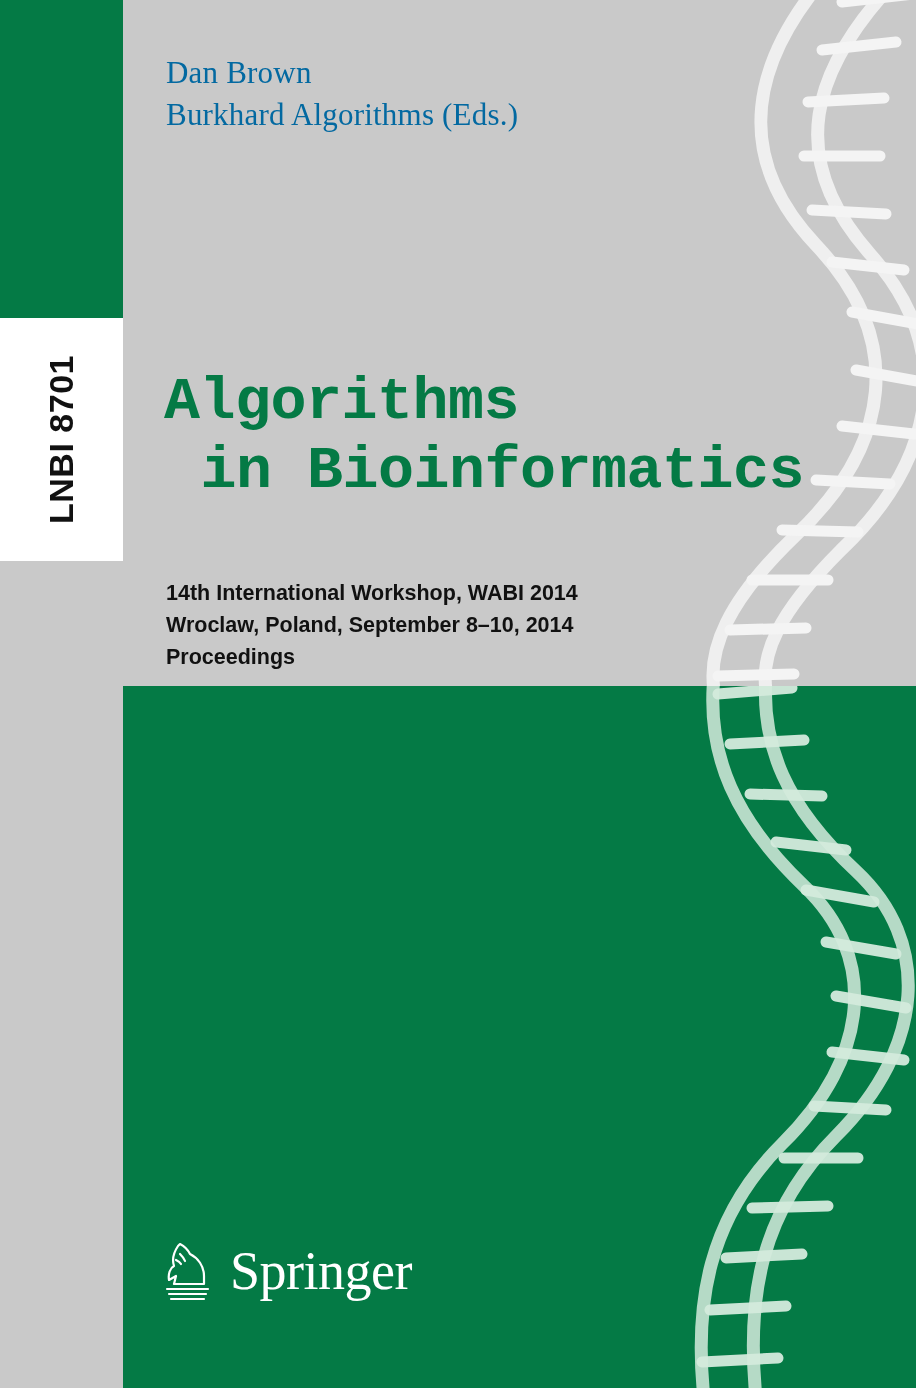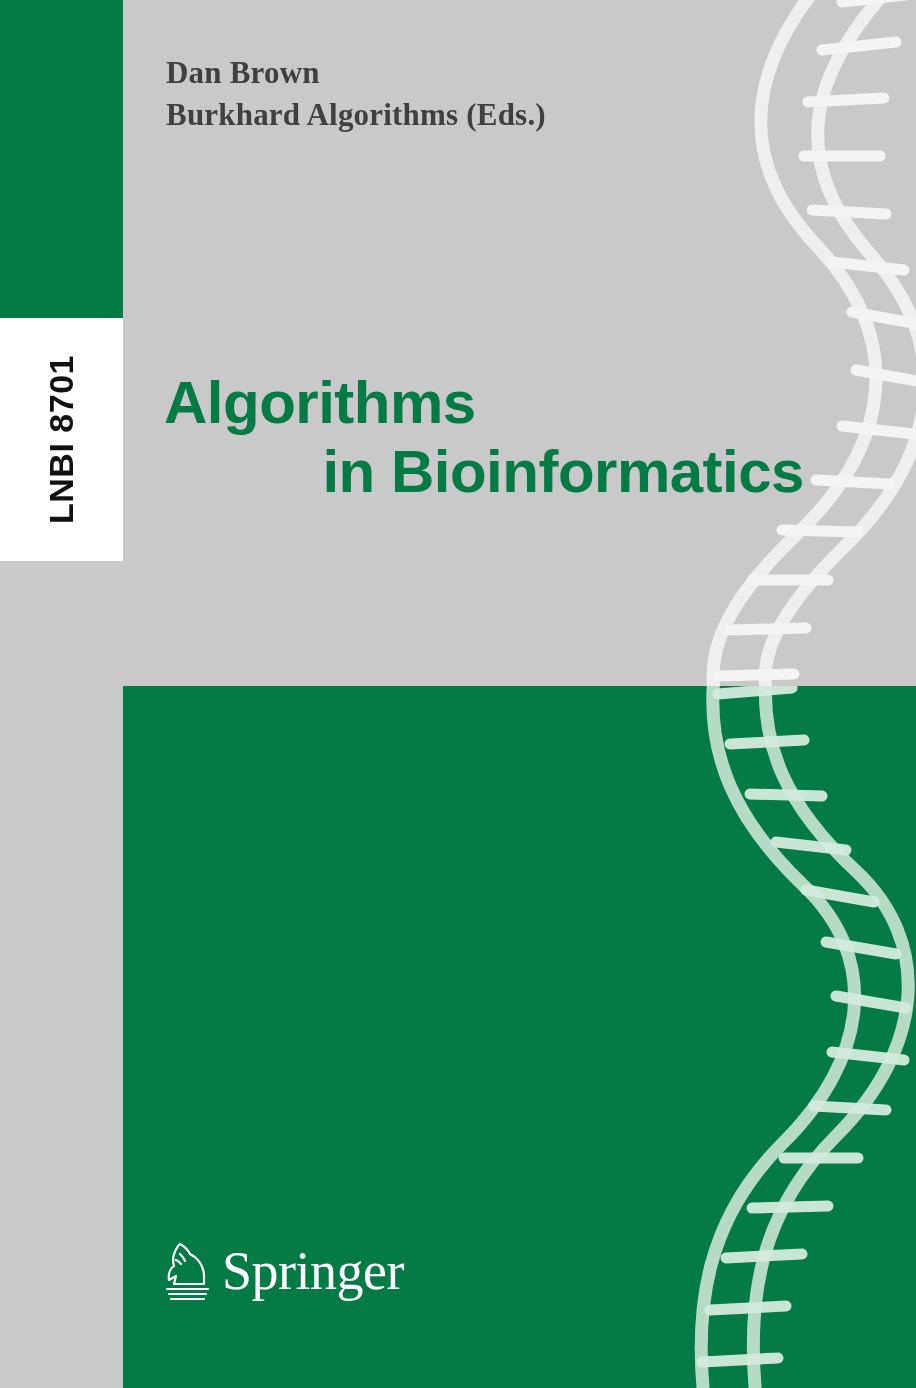--- a/index.html
+++ b/index.html
@@ -89,34 +89,34 @@
     width: 260px;
     height: 702px;
     pointer-events: none;
   }
 
   
   .editors {
     position: absolute;
     left: 166px;
     top: 52px;
-    color: #404040;
+    color: #0369a1;
     font-family: "Liberation Serif", serif;
-    font-weight: bold;
+    font-weight: normal;
     font-size: 31px;
     line-height: 1.34;
     letter-spacing: 0.2px;
   }
   .title {
     position: absolute;
     left: 164px;
     top: 368px;
     width: 640px;
     color: #047a45;
-    font-family: Liberation Sans, sans-serif;
+    font-family: Liberation Mono, monospace;
     font-weight: bold;
     font-size: 60px;
     line-height: 1.15;
     letter-spacing: -0.5px;
   }
   .title .line2 { display: block; text-align: right; }
   .subtitle {
     position: absolute;
     left: 166px;
     top: 578px;
@@ -129,21 +129,21 @@
   }
   .subtitle span { display: block; }
 
   
   .springer {
     position: absolute;
     left: 164px;
     top: 1240px;
     display: flex;
     align-items: center;
-    gap: 6px;
+    gap: 14px;
     color: #ffffff;
   }
   .springer-mark {
     width: 52px;
     height: 62px;
     flex: 0 0 auto;
   }
   .springer-word {
     font-family: "Liberation Serif", serif;
     font-size: 54px;
@@ -216,20 +216,25 @@
   <div class="editors">
     <div>Dan Brown</div>
     <div>Burkhard Algorithms (Eds.)</div>
   </div>
 
   <div class="title">
     <span>Algorithms</span>
     <span class="line2">in Bioinformatics</span>
   </div>
 
+  <div class="subtitle">
+    <span>14th International Workshop, WABI 2014</span>
+    <span>Wroclaw, Poland, September 8–10, 2014</span>
+    <span>Proceedings</span>
+  </div>
 
   <div class="springer">
     <svg class="springer-mark" viewBox="0 0 52 62">
       <g fill="none" stroke="#ffffff" stroke-width="2.2" stroke-linejoin="round" stroke-linecap="round">
         <path d="M14,6 C10,12 8,20 10,26 C6,28 4,34 5,40 L12,36 L10,44 L40,44 L40,36 C40,26 34,18 26,14 C24,10 20,6 16,4 Z"></path>
         <path d="M16,14 C18,16 20,18 21,21"></path>
         <path d="M12,20 C14,21 16,22 17,24"></path>
         <line x1="3" y1="49" x2="44" y2="49"></line>
         <line x1="5" y1="54" x2="42" y2="54"></line>
         <line x1="7" y1="59" x2="40" y2="59"></line>

